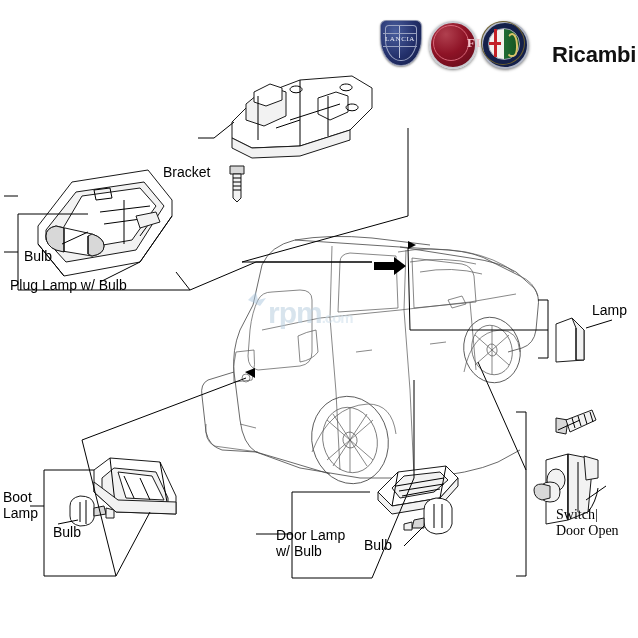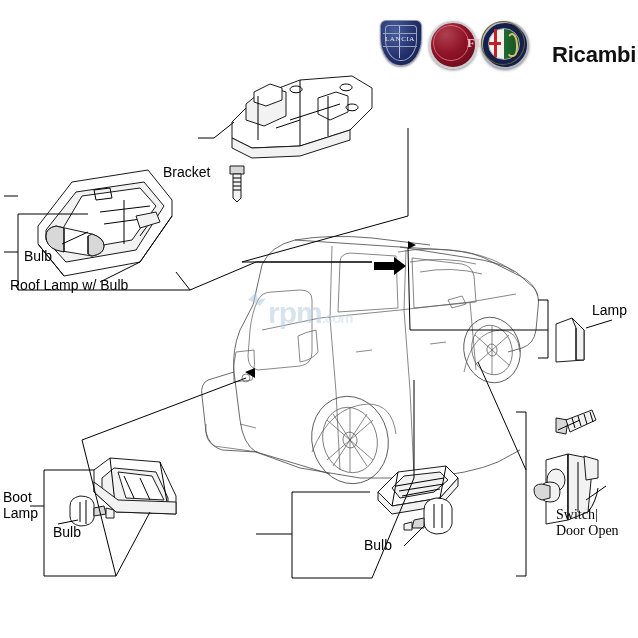--- a/index.html
+++ b/index.html
@@ -318,27 +318,28 @@
   </svg>
 
   <div class="wm">
     <span>rpm</span><span class="sm">.com</span>
   </div>
 
   <div class="lbl" style="left:163px;top:143px;margin-top:22px;">Bracket</div>
 
   <div class="lbl" style="left:24px;top:249px;">Bulb</div>
 
-  <div class="lbl" style="left:10px;top:278px;">Roof Lamp w/ Bulb</div>
+  <div class="lbl" style="left:10px;top:278px;">Plug Lamp w/ Bulb</div>
 
   <div class="lbl" style="left:592px;top:303px;">Lamp</div>
 
   <div class="lbl two" style="left:3px;top:490px;width:42px;">Boot Lamp</div>
 
   <div class="lbl" style="left:53px;top:525px;">Bulb</div>
 
+  <div class="lbl two" style="left:276px;top:528px;width:80px;">Door Lamp w/ Bulb</div>
 
   <div class="lbl" style="left:364px;top:538px;">Bulb</div>
 
   <div class="lbl two" style="left:556px;top:507px;width:80px;white-space:pre-line;font-family:Liberation Serif, serif;">Switch|
 Door Open</div>
 
 </div>
 
 </body></html>

